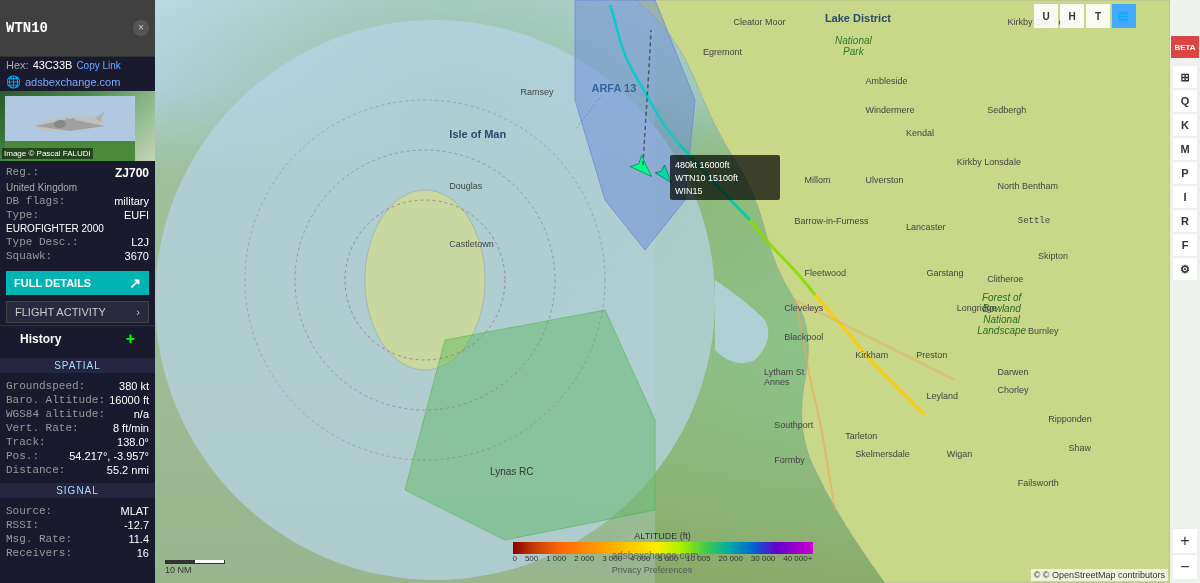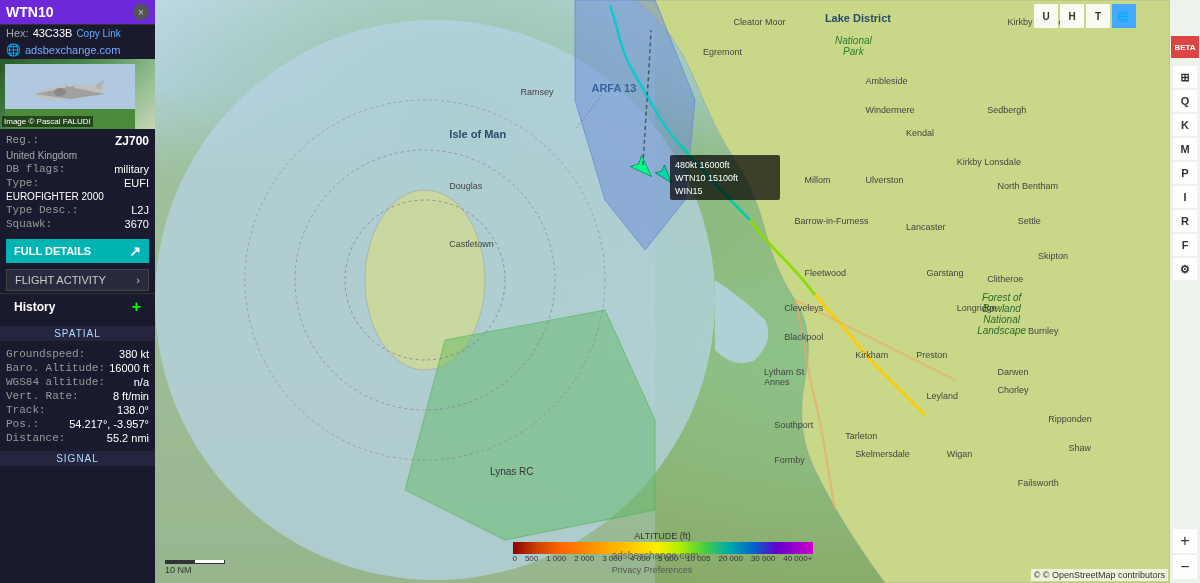--- a/index.html
+++ b/index.html
@@ -16,26 +16,27 @@
       color: #ccc;
       display: flex;
       flex-direction: column;
       z-index: 10;
       overflow-y: auto;
       overflow-x: hidden;
     }
 
     
     .panel-header {
-      background: #6d28d9;
-      padding: 4px 6px;
+      background: #404040;
+      padding: 20px 6px;
       display: flex;
       align-items: center;
       justify-content: space-between;
       border-bottom: 1px solid #333;
+      font-family: Liberation Mono, monospace;
     }
     .panel-title {
       color: #fff;
       font-size: 14px;
       font-weight: bold;
     }
     .close-btn {
       width: 16px; height: 16px;
       background: #555;
       border-radius: 50%;
@@ -131,21 +132,21 @@
       cursor: pointer;
       font-size: 11px;
       display: flex;
       align-items: center;
       justify-content: space-between;
       width: calc(100% - 12px);
     }
 
     
     .history-section {
-      padding: 4px 14px;
+      padding: 4px 20px;
       border-top: 1px solid #333;
     }
     .history-header {
       display: flex;
       justify-content: space-between;
       align-items: center;
       color: #fff;
       font-size: 12px;
       font-weight: bold;
       margin-bottom: 4px;
@@ -473,20 +474,38 @@
         <span class="info-label">Pos.:</span>
         <span class="info-value">54.217°, -3.957°</span>
       </div>
       <div class="info-row">
         <span class="info-label">Distance:</span>
         <span class="info-value">55.2 nmi</span>
       </div>
     </div>
 
     <div class="section-title">SIGNAL</div>
+    <div class="info-section">
+      <div class="info-row">
+        <span class="info-label">Source:</span>
+        <span class="info-value">MLAT</span>
+      </div>
+      <div class="info-row">
+        <span class="info-label">RSSI:</span>
+        <span class="info-value">-12.7</span>
+      </div>
+      <div class="info-row">
+        <span class="info-label">Msg. Rate:</span>
+        <span class="info-value">11.4</span>
+      </div>
+      <div class="info-row">
+        <span class="info-label">Receivers:</span>
+        <span class="info-value">16</span>
+      </div>
+    </div>
 
   </div>
 
   <div id="map-area">
 
     <div class="map-bg"></div>
 
     <svg class="map-svg" viewBox="0 0 1015 583" preserveAspectRatio="none">
 
       <ellipse cx="280" cy="300" rx="280" ry="280" fill="#b8d4e8" opacity="0.7"></ellipse>
@@ -547,21 +566,21 @@
     <div class="map-label small" style="top:18%; left:82%;">Sedbergh</div>
     <div class="map-label small" style="top:15%; left:36%;">Ramsey</div>
     <div class="map-label small" style="top:27%; left:79%;">Kirkby Lonsdale</div>
     <div class="map-label large" style="top:22%; left:29%; font-size:11px;">Isle of Man</div>
     <div class="map-label small" style="top:31%; left:29%;">Douglas</div>
     <div class="map-label small" style="top:30%; left:64%;">Millom</div>
     <div class="map-label small" style="top:30%; left:70%;">Ulverston</div>
     <div class="map-label small" style="top:37%; left:63%;">Barrow-in-Furness</div>
     <div class="map-label small" style="top:38%; left:74%;">Lancaster</div>
     <div class="map-label small" style="top:31%; left:83%;">North Bentham</div>
-    <div class="map-label small" style="top:37%; left:85%;">Settle</div>
+    <div class="map-label small" style="top:37%; left:85%;font-family:Liberation Mono, monospace;">Settle</div>
     <div class="map-label small" style="top:43%; left:87%;">Skipton</div>
     <div class="map-label small" style="top:41%; left:29%;">Castletown</div>
     <div class="map-label small" style="top:46%; left:76%;">Garstang</div>
     <div class="map-label small" style="top:46%; left:64%;">Fleetwood</div>
     <div class="map-label small" style="top:52%; left:62%;">Cleveleys</div>
     <div class="map-label small" style="top:47%; left:82%;">Clitheroe</div>
     <div class="map-label park" style="top:50%; left:81%; font-size:10px; color:#2a6a2a;">Forest of<br>Bowland<br>National<br>Landscape</div>
     <div class="map-label small" style="top:57%; left:62%;">Blackpool</div>
     <div class="map-label small" style="top:52%; left:79%;">Longridge</div>
     <div class="map-label small" style="top:56%; left:86%;">Burnley</div>

